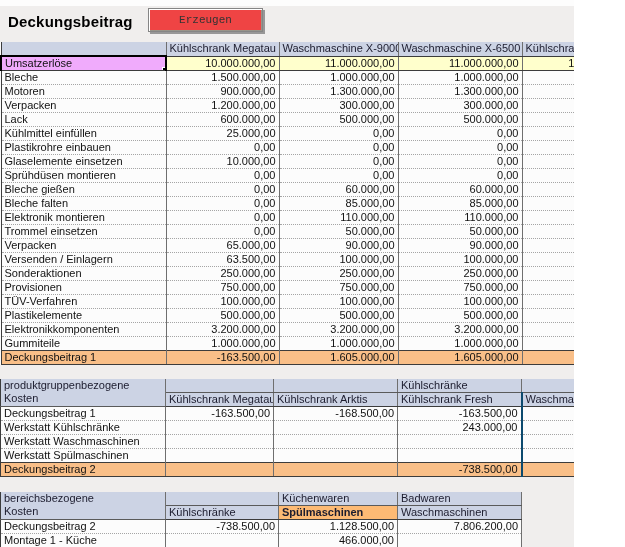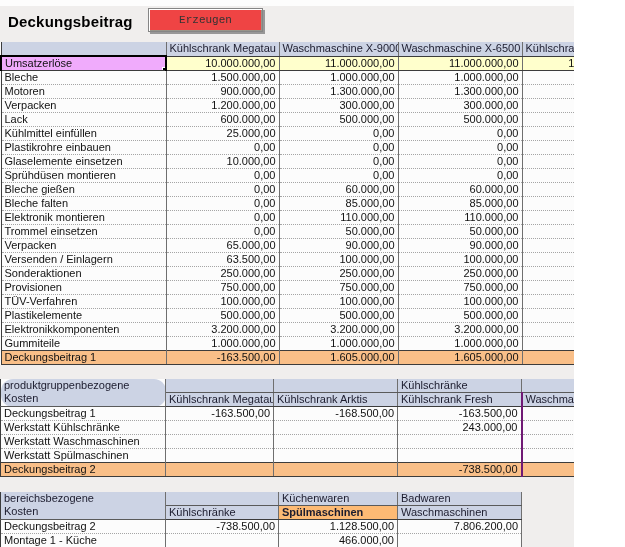--- a/index.html
+++ b/index.html
@@ -35,21 +35,21 @@
   .sheet thead th.leftblock .l2{display:block;}
   .sheet td.num{text-align:right;}
   .sheet tr.revenue td.num{background:#ffffcc;}
   .sheet tr.revenue td{border-bottom:1px solid #3c3c3c;}
   .sheet tr.total td{background:#f9bf88;border-top:1px solid #3c3c3c;border-bottom:1px solid #3c3c3c;}
   .sheet td.sel{border:2px solid #000;position:relative;background:#f0abfc;}
   .sheet td.sel::after{
     content:'';position:absolute;right:-2px;bottom:-2px;width:4px;height:4px;
     background:#000;border-left:1px solid #fff;border-top:1px solid #fff;
   }
-  .sheet .thick{border-right:2px solid #701a75;}
+  .sheet .thick{border-right:2px solid #0c4a6e;}
   .sheet th.grp-kuehl{padding-left:3px;}
   .sheet tbody td{color:#111;}
   .sheet thead{font-size:11px;}
 </style>
 </head>
 <body>
 
 <div id="screen" style="background: rgb(240, 238, 237);">
   <div class="topstrip"></div>
   <div class="title">Deckungsbeitrag</div>
@@ -233,21 +233,21 @@
   <table class="sheet" id="t2">
     <colgroup>
         <col style="width:165px">
         <col style="width:108px">
         <col style="width:124px">
         <col style="width:124px">
         <col style="width:120px">
       </colgroup>
     <thead>
       <tr class="grouprow">
-        <th rowspan="2" class="leftblock" style="background: rgb(204, 211, 228); border-radius: 12px;"><span>produktgruppenbezogene</span><span class="l2">Kosten</span></th>
+        <th rowspan="2" class="leftblock" style="background: rgb(204, 211, 228);"><span>produktgruppenbezogene</span><span class="l2">Kosten</span></th>
         <th style="background: rgb(204, 211, 228);"></th>
         <th style="background: rgb(204, 211, 228);"></th>
         <th class="grp-kuehl" style="background: rgb(204, 211, 228);">Kühlschränke</th>
         <th style="background: rgb(204, 211, 228);"></th>
       </tr>
       <tr>
         <th style="background: rgb(204, 211, 228);">Kühlschrank Megatau</th>
         <th style="background: rgb(204, 211, 228);">Kühlschrank Arktis</th>
         <th class="thick" style="background: rgb(204, 211, 228);">Kühlschrank Fresh</th>
         <th style="background: rgb(204, 211, 228);">Waschmaschine X-9000</th>

